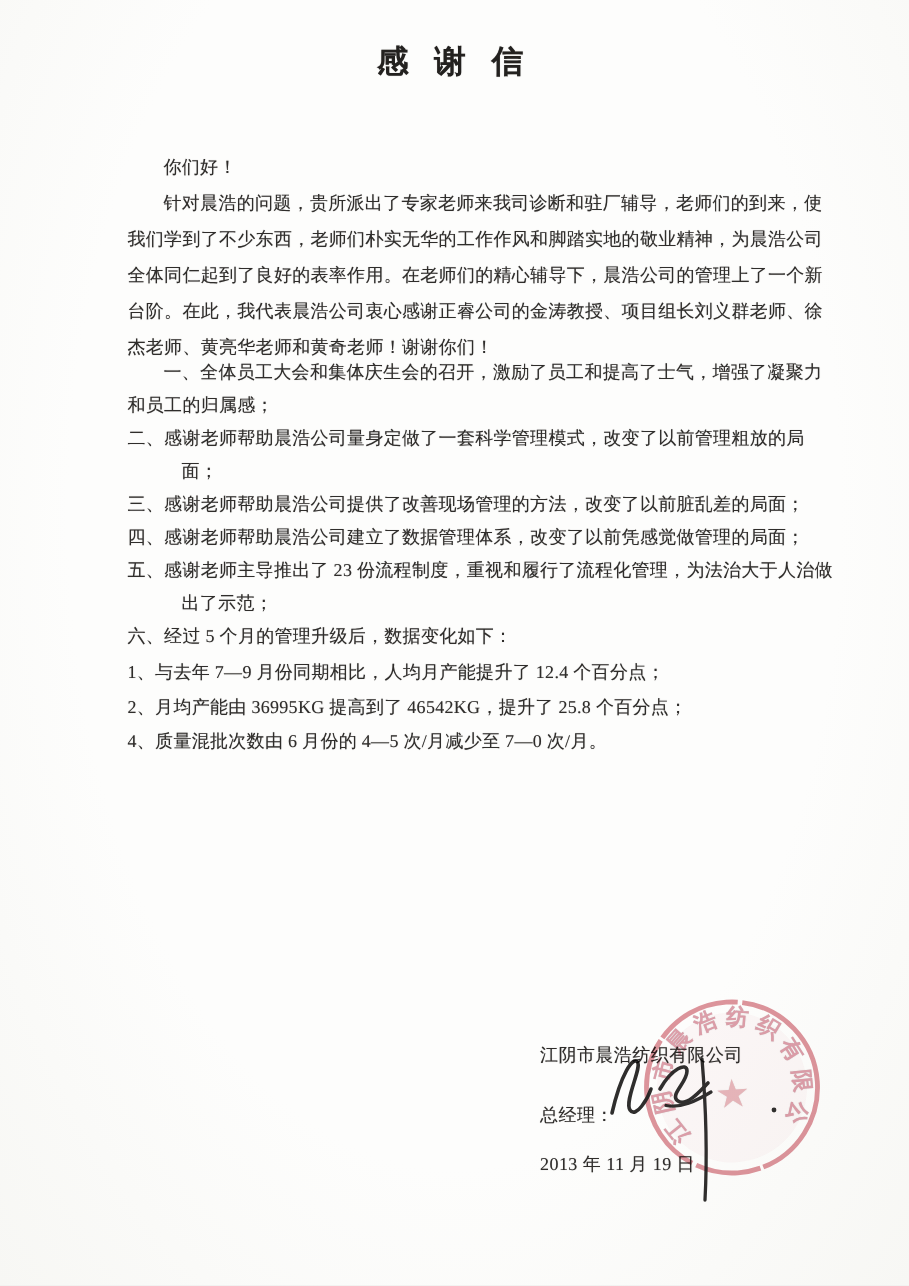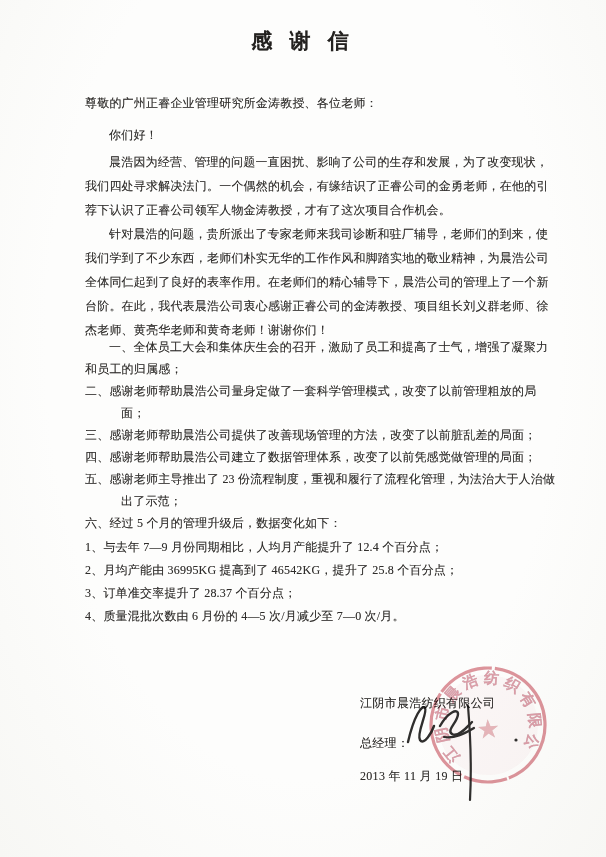--- a/index.html
+++ b/index.html
@@ -54,38 +54,35 @@
   }
 </style>
 </head>
 <body>
 
 <div class="page">
 
   <div class="title">感 谢 信</div>
 
   <div class="content">
-    <p>尊敬的广州正睿企业管理研究所金涛教授、各位老师：</p>
     <p class="greeting">你们好！</p>
-    <p class="body-par par-1">晨浩因为经营、管理的问题一直困扰、影响了公司的生存和发展，为了改变现状，我们四处寻求解决法门。一个偶然的机会，有缘结识了正睿公司的金勇老师，在他的引荐下认识了正睿公司领军人物金涛教授，才有了这次项目合作机会。</p>
     <p class="body-par">针对晨浩的问题，贵所派出了专家老师来我司诊断和驻厂辅导，老师们的到来，使我们学到了不少东西，老师们朴实无华的工作作风和脚踏实地的敬业精神，为晨浩公司全体同仁起到了良好的表率作用。在老师们的精心辅导下，晨浩公司的管理上了一个新台阶。在此，我代表晨浩公司衷心感谢正睿公司的金涛教授、项目组长刘义群老师、徐杰老师、黄亮华老师和黄奇老师！谢谢你们！</p>
 
     <div class="num-list">
       <p class="num-item first">一、全体员工大会和集体庆生会的召开，激励了员工和提高了士气，增强了凝聚力和员工的归属感；</p>
       <p class="num-item">二、感谢老师帮助晨浩公司量身定做了一套科学管理模式，改变了以前管理粗放的局面；</p>
       <p class="num-item">三、感谢老师帮助晨浩公司提供了改善现场管理的方法，改变了以前脏乱差的局面；</p>
       <p class="num-item">四、感谢老师帮助晨浩公司建立了数据管理体系，改变了以前凭感觉做管理的局面；</p>
       <p class="num-item">五、感谢老师主导推出了 23 份流程制度，重视和履行了流程化管理，为法治大于人治做出了示范；</p>
       <p class="num-item">六、经过 5 个月的管理升级后，数据变化如下：</p>
     </div>
 
     <div class="sub-list">
       <p class="sub-item">1、与去年 7—9 月份同期相比，人均月产能提升了 12.4 个百分点；</p>
       <p class="sub-item">2、月均产能由 36995KG 提高到了 46542KG，提升了 25.8 个百分点；</p>
-      <p class="sub-item">3、订单准交率提升了 28.37 个百分点；</p>
       <p class="sub-item">4、质量混批次数由 6 月份的 4—5 次/月减少至 7—0 次/月。</p>
     </div>
   </div>
 
   <div class="closing">
     <p>江阴市晨浩纺织有限公司</p>
     <p class="role">总经理：</p>
     <p class="date">2013 年 11 月 19 日</p>
   </div>
 

